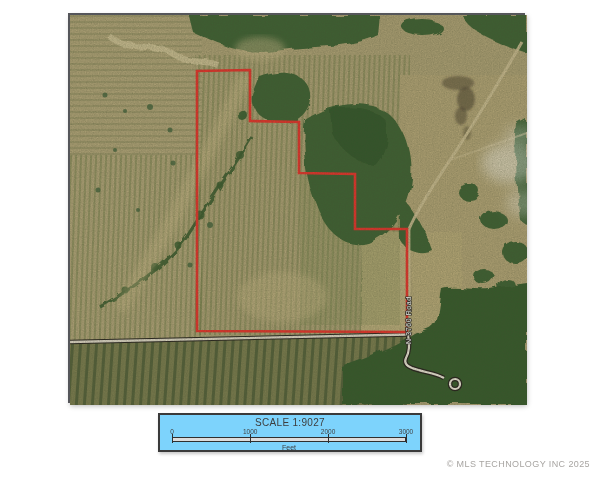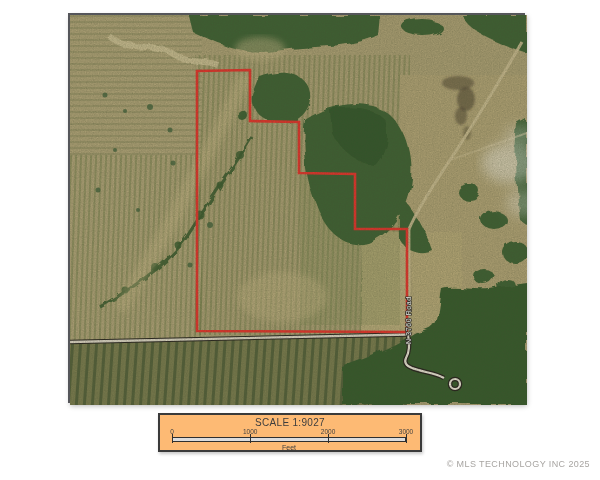--- a/index.html
+++ b/index.html
@@ -8,21 +8,21 @@
     background:#ffffff;font-family:"Liberation Sans", sans-serif;
   }
   .map-frame{
     position:absolute;left:68px;top:13px;width:457px;height:390px;
     box-sizing:border-box;border:2px solid #55565a;background:#a89c71;
     box-shadow:2px 3px 5px rgba(0,0,0,.28);
   }
   .map-frame svg{display:block;}
   .scalebar{
     position:absolute;left:158px;top:413px;width:264px;height:39px;
-    box-sizing:border-box;border:2px solid #3a3a3a;background:#fdba74;
+    box-sizing:border-box;border:2px solid #3a3a3a;background:#7dd3fc;
     box-shadow:1px 2px 3px rgba(0,0,0,.22);
   }
   .sb-title{
     position:absolute;left:0;right:0;top:2px;text-align:center;
     font-size:10px;color:#3d3d3d;letter-spacing:.3px;
   }
   .sb-ruler{position:absolute;left:12px;right:14px;top:0;height:35px;}
   .sb-label{
     position:absolute;top:13px;transform:translateX(-50%);
     font-size:6.5px;color:#3f3f3f;

